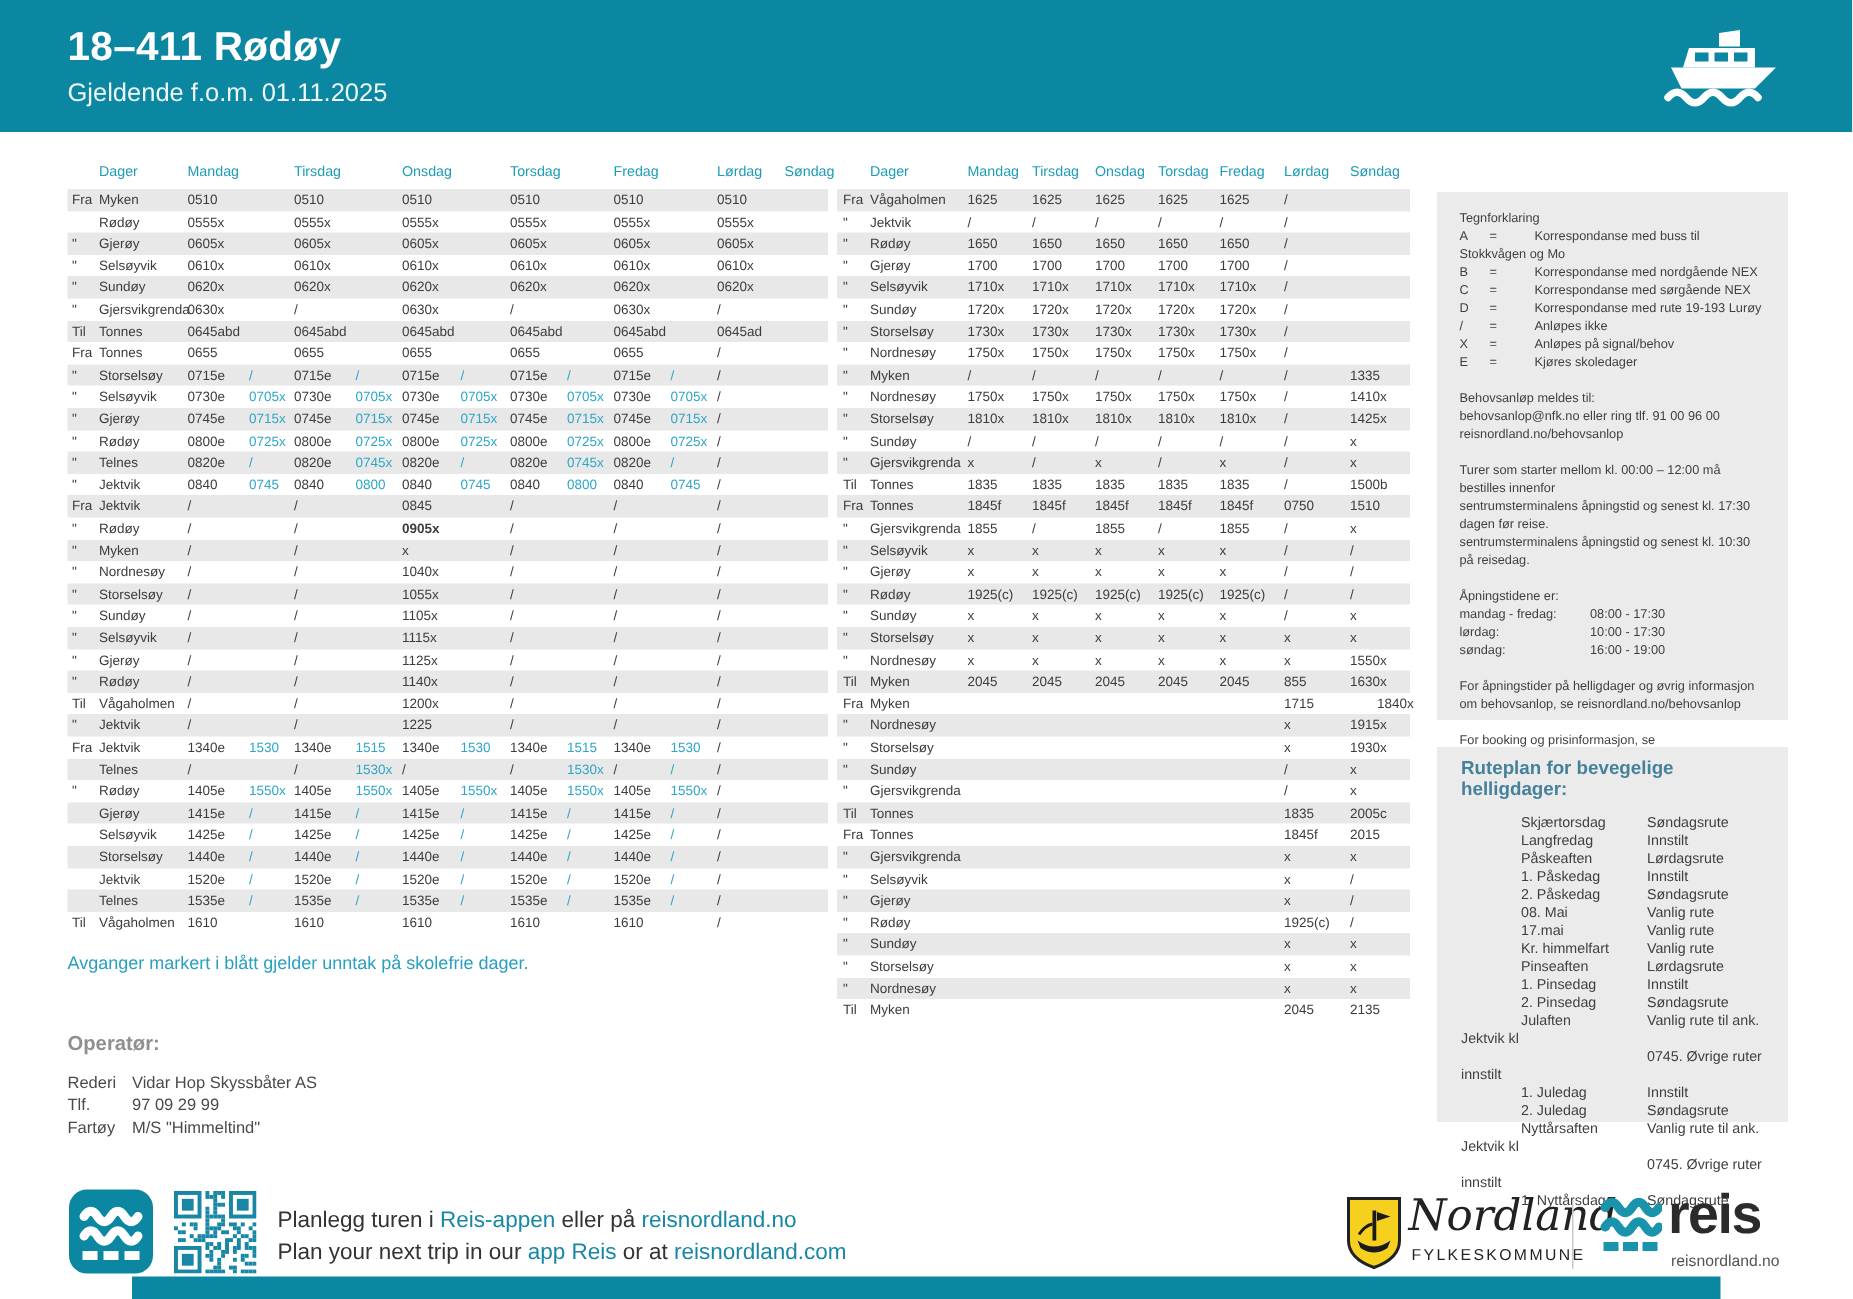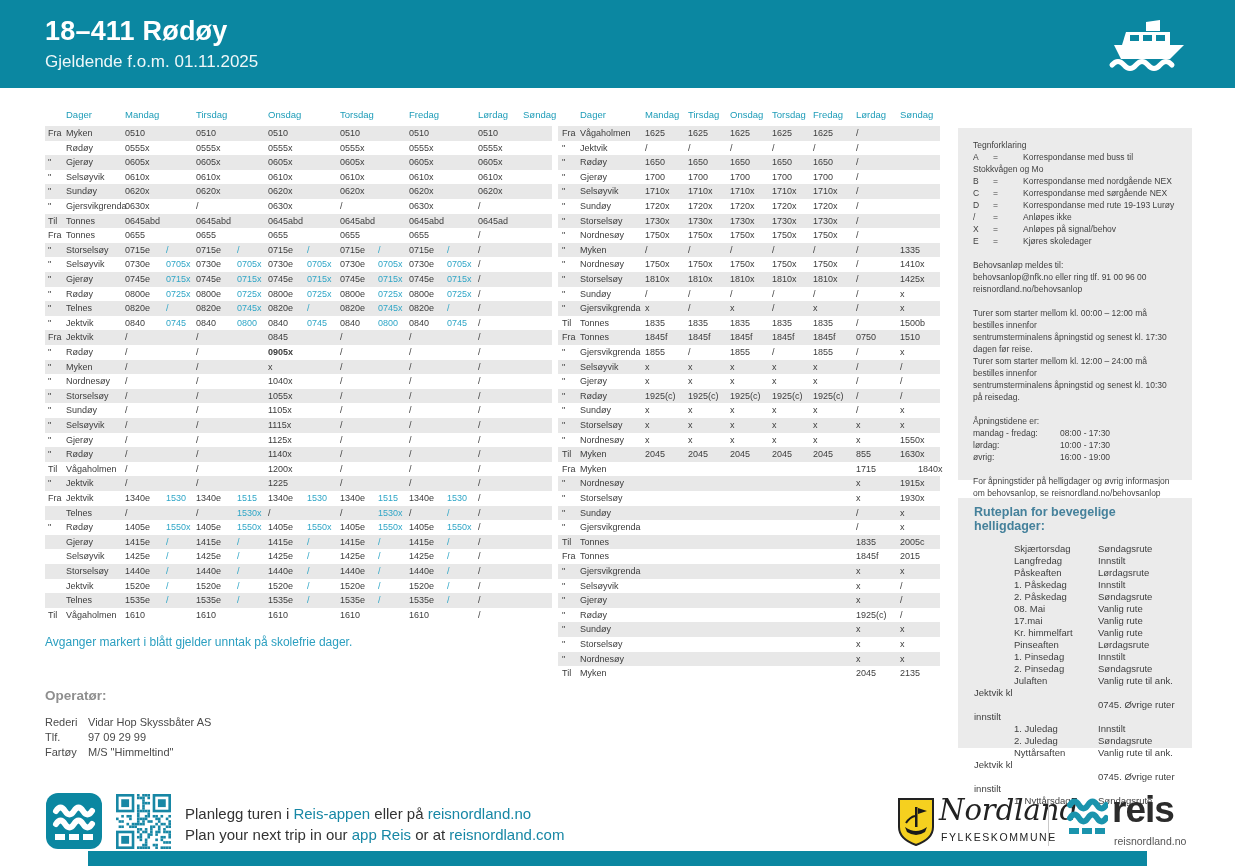--- a/index.html
+++ b/index.html
@@ -852,27 +852,26 @@
         <div class="lg-item"><span class="sym">/</span><span class="eq">=</span><span>Anløpes ikke</span></div>
         <div class="lg-item"><span class="sym">X</span><span class="eq">=</span><span>Anløpes på signal/behov</span></div>
         <div class="lg-item"><span class="sym">E</span><span class="eq">=</span><span>Kjøres skoledager</span></div>
         <div class="lg-gap"></div>
         <div>Behovsanløp meldes til:</div>
         <div>behovsanlop@nfk.no eller ring tlf. 91 00 96 00</div>
         <div>reisnordland.no/behovsanlop</div>
         <div class="lg-gap"></div>
         <div>Turer som starter mellom kl. 00:00 – 12:00 må bestilles innenfor</div>
         <div>sentrumsterminalens åpningstid og senest kl. 17:30 dagen før reise.</div>
-        <div>Turer som starter mellom kl. 12:00 – 24:00 må bestilles innenfor</div>
         <div>sentrumsterminalens åpningstid og senest kl. 10:30 på reisedag.</div>
         <div class="lg-gap"></div>
         <div>Åpningstidene er:</div>
         <div><span class="oh-label">mandag - fredag:</span><span>08:00 - 17:30</span></div>
         <div><span class="oh-label">lørdag:</span><span>10:00 - 17:30</span></div>
-        <div><span class="oh-label">øvrig:</span><span>16:00 - 19:00</span></div>
+        <div><span class="oh-label">søndag:</span><span>16:00 - 19:00</span></div>
         <div class="lg-gap"></div>
         <div>For åpningstider på helligdager og øvrig informasjon</div>
         <div>om behovsanlop, se reisnordland.no/behovsanlop</div>
         <div class="lg-gap"></div>
         <div>For booking og prisinformasjon, se booking.reisnordland.no</div>
         <div>Møt opp i god tid før avgang for å løse billett og bli registrert.</div>
         <div class="lg-gap"></div>
         <div>Plassbestilling på internett:</div>
         <div>booking.reisnordland.no</div>
       </div>

